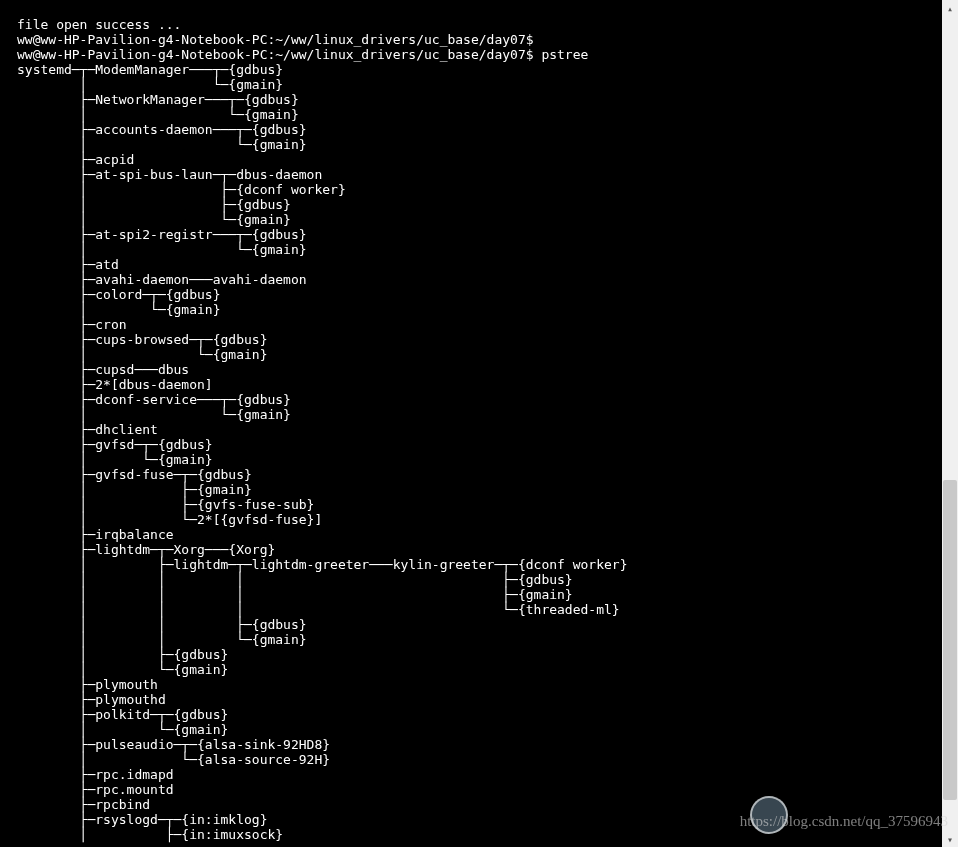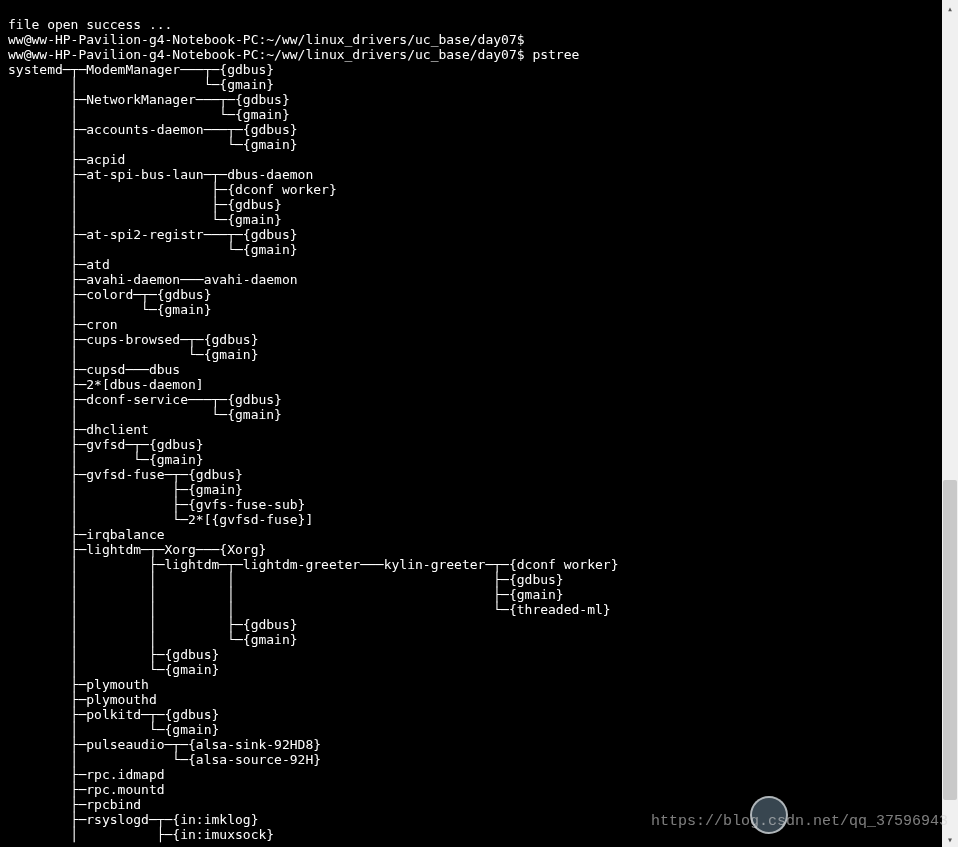--- a/index.html
+++ b/index.html
@@ -1,24 +1,24 @@
 <!DOCTYPE html>
 <html><head>
 <meta charset="utf-8">
 <style>
   html,body{margin:0;padding:0;background:#000;color:#fff;font-family:"DejaVu Sans Mono","Courier New",monospace;font-size:13px;line-height:15px;}
   .screen{position:relative;width:958px;height:847px;overflow:hidden;background:#000;}
-  .term{position:absolute;left:8px;top:4px;white-space:pre;}
+  .term{position:absolute;left:17px;top:4px;white-space:pre;}
   .scrollbar{position:absolute;right:0;top:0;width:16px;height:100%;background:#f0f0f0;}
   .scrollbar .up,.scrollbar .down{position:absolute;left:0;width:16px;height:16px;background:#f0f0f0;display:flex;align-items:center;justify-content:center;color:#555;font-size:10px;}
   .scrollbar .up{top:0;}
   .scrollbar .down{bottom:0;}
   .scrollbar .thumb{position:absolute;left:1px;width:14px;top:480px;height:320px;background:#c9c9c9;border-radius:2px;}
   .watermark{position:absolute;right:170px;bottom:13px;width:34px;height:34px;border-radius:50%;background:rgba(160,200,230,.35);border:2px solid rgba(255,255,255,.6);}
-  .wm-txt{position:absolute;right:10px;bottom:18px;color:rgba(210,210,210,.6);font-family:Liberation Mono, monospace;font-size:15px;}
+  .wm-txt{position:absolute;right:10px;bottom:18px;color:rgba(210,210,210,.6);font-family:Liberation Serif, serif;font-size:15px;}
 </style>
 </head>
 <body>
 
 <div class="screen">
   <pre class="term" id="term">file open success ...
 ww@ww-HP-Pavilion-g4-Notebook-PC:~/ww/linux_drivers/uc_base/day07$
 ww@ww-HP-Pavilion-g4-Notebook-PC:~/ww/linux_drivers/uc_base/day07$ pstree
 systemd─┬─ModemManager───┬─{gdbus}
         │                └─{gmain}

